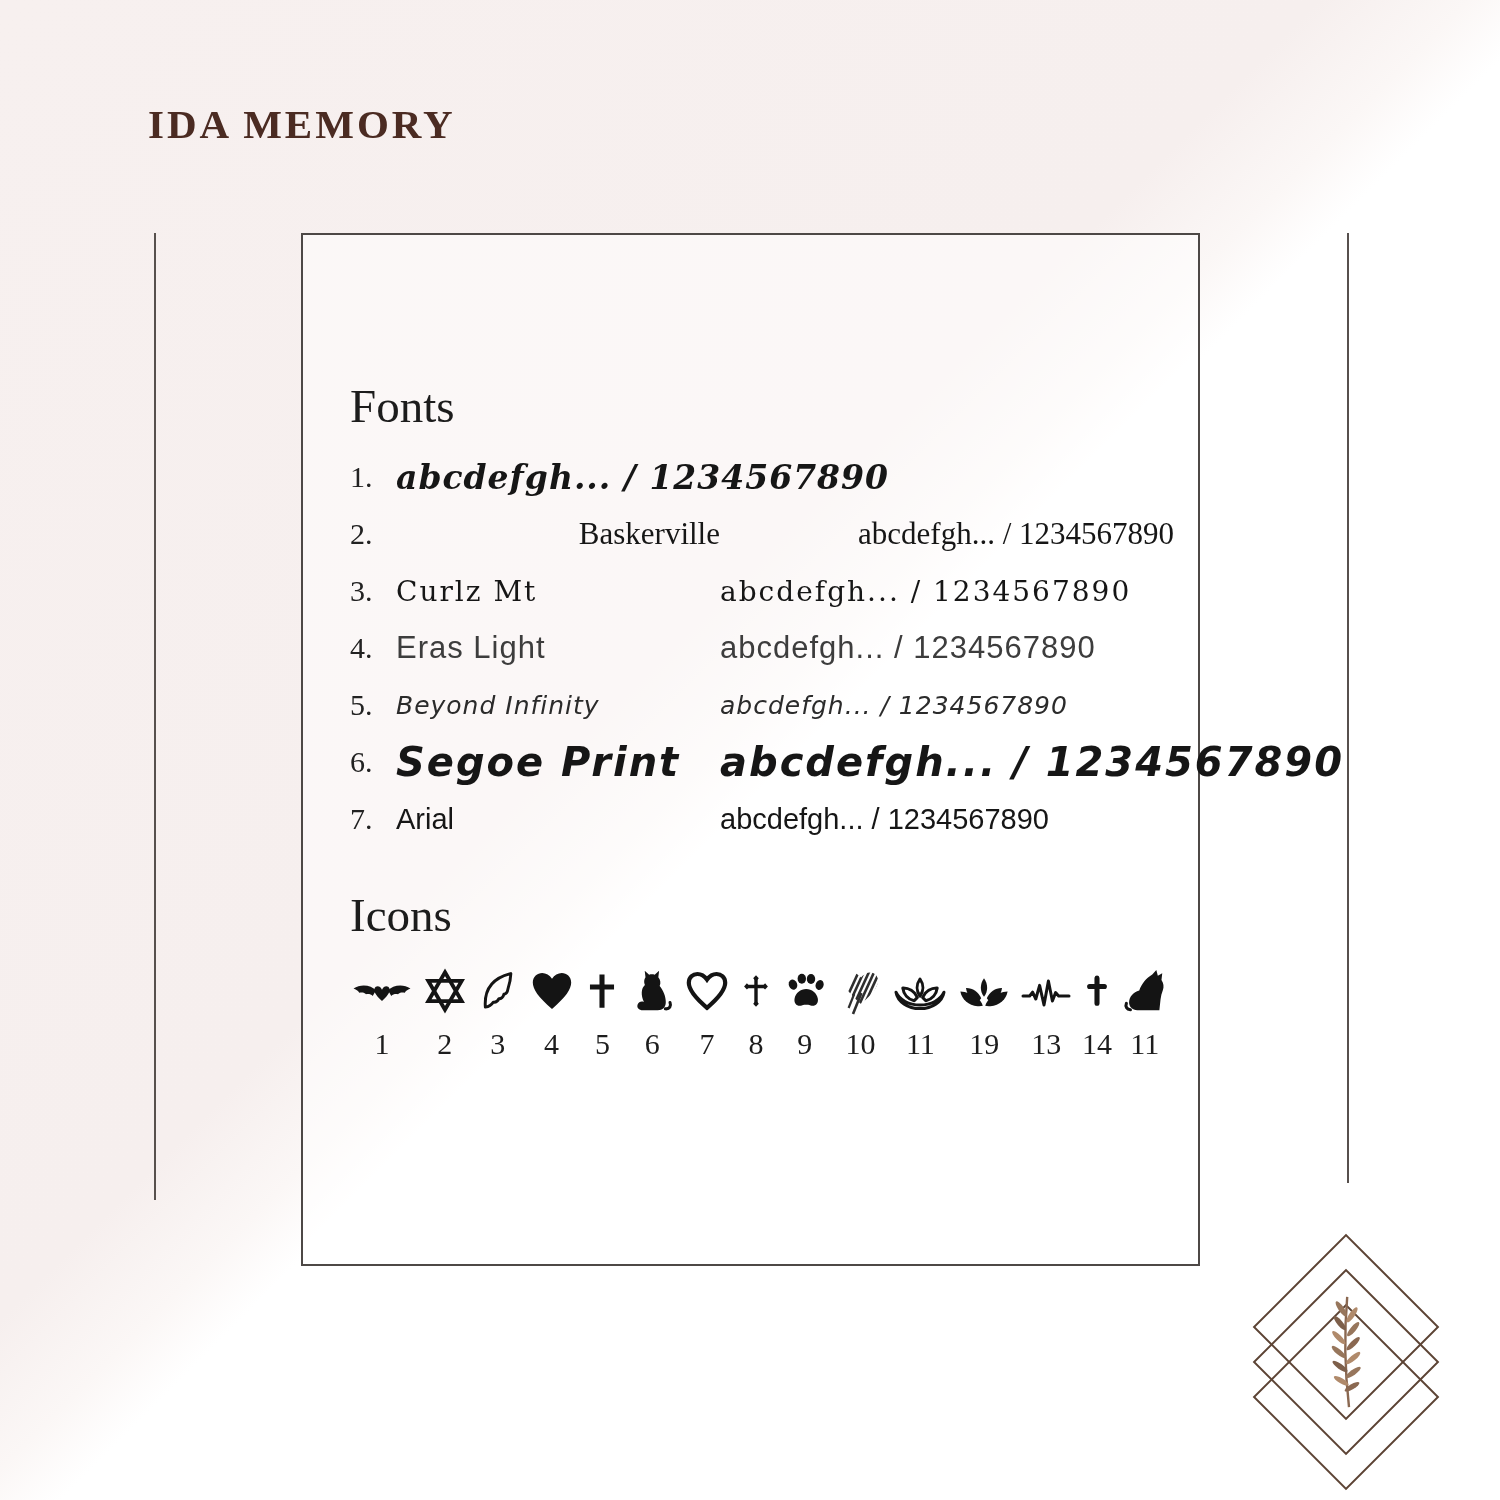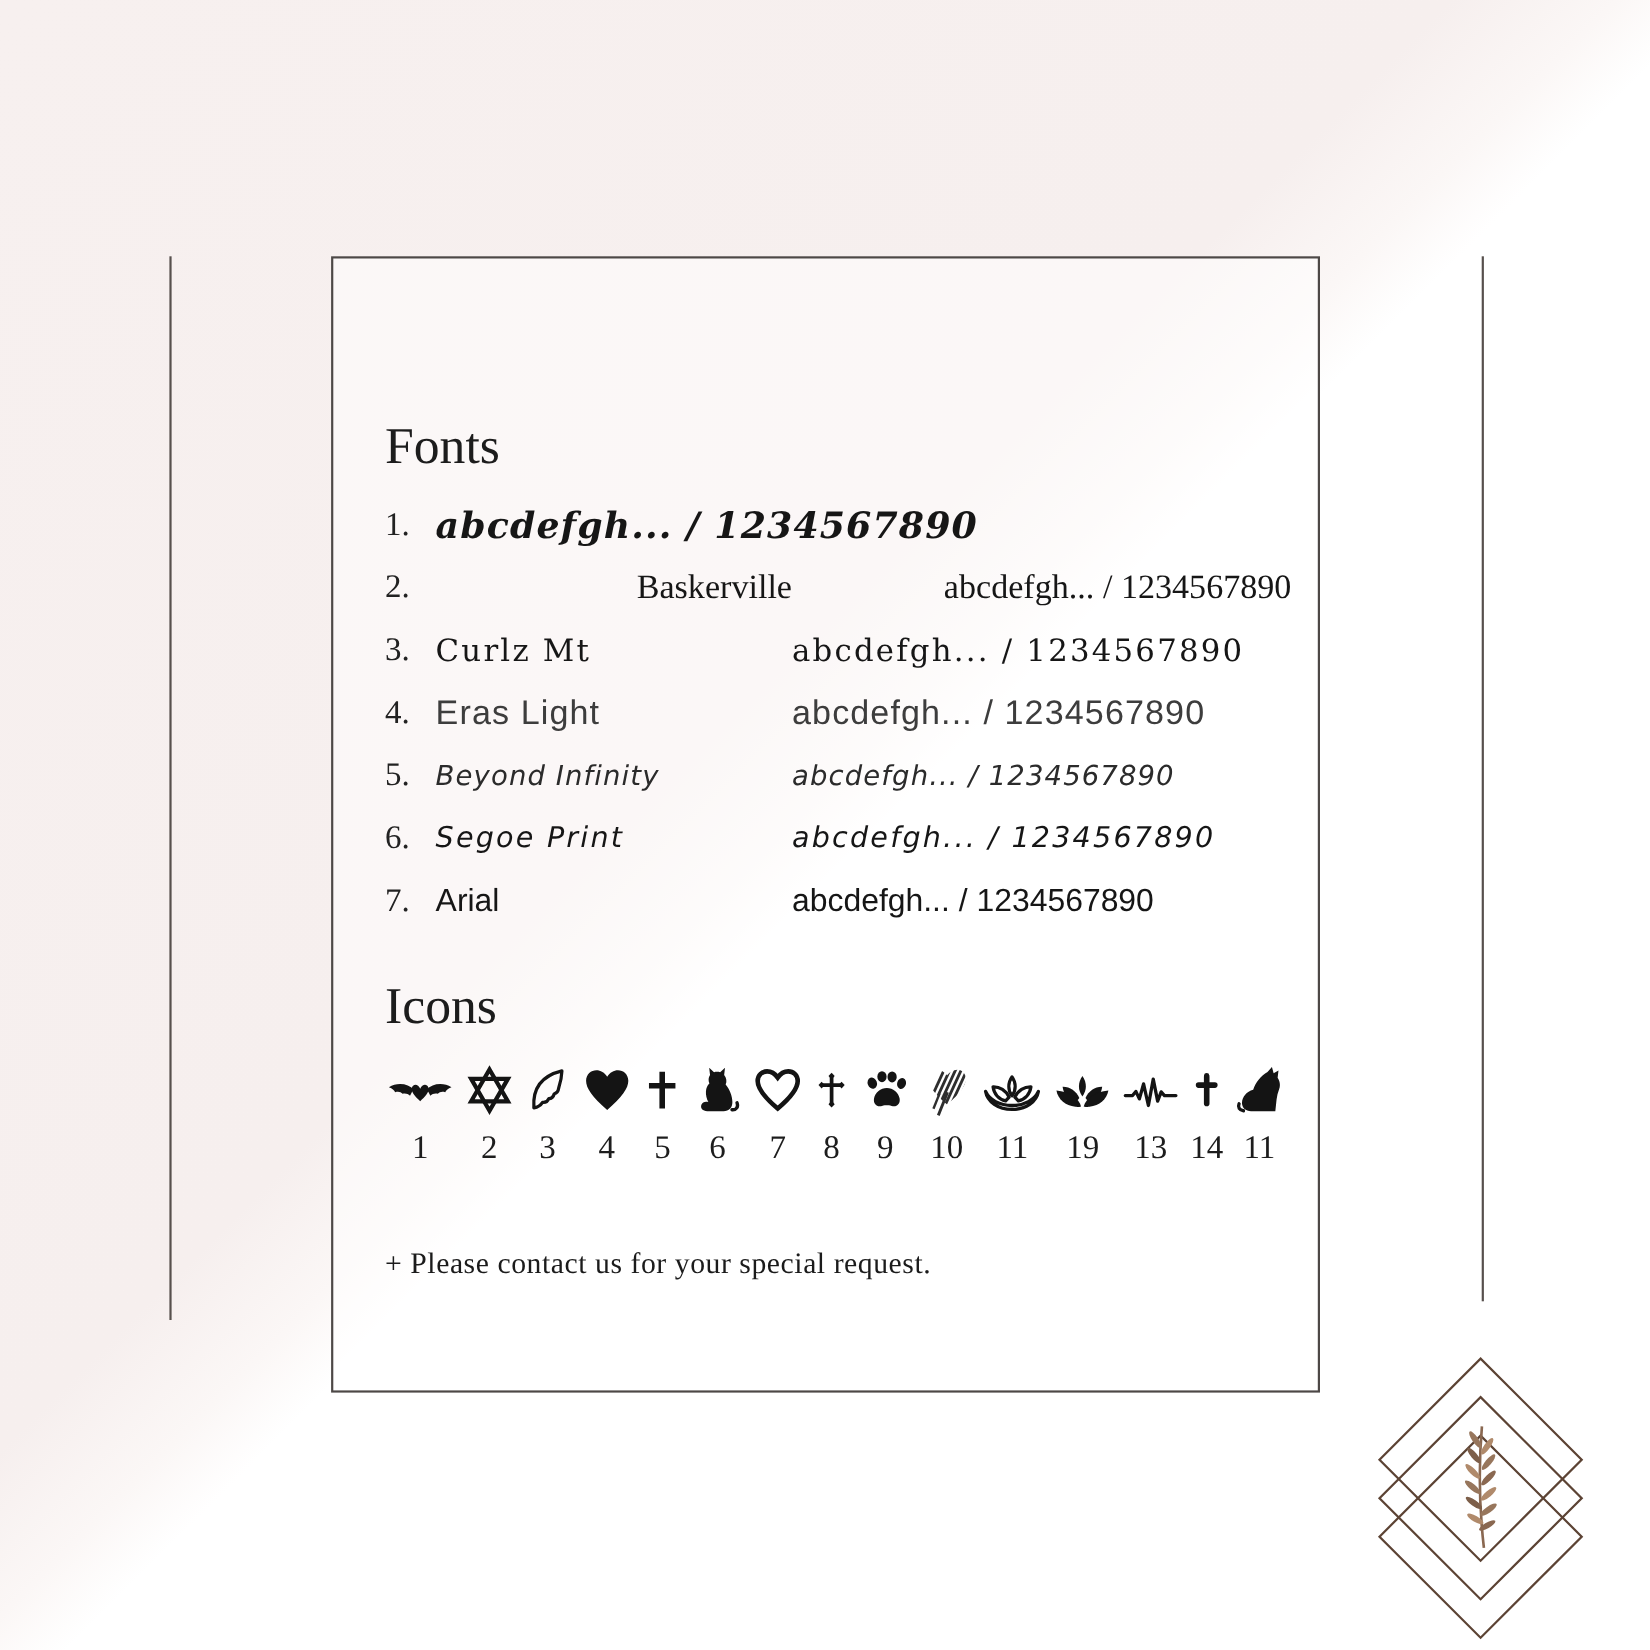--- a/index.html
+++ b/index.html
@@ -30,41 +30,42 @@
   .fnum{width:46px;font-size:30px;color:#222;flex:none;}
   .fname{width:324px;flex:none;white-space:nowrap;}
   .fsample{flex:1;white-space:nowrap;}
   
   .f1{font-family:"DejaVu Serif",serif;font-style:italic;font-weight:600;font-size:32px;letter-spacing:1px;}
   .f1.fsample{font-size:33px;}
   .f2{font-family:"Liberation Serif",serif;font-size:31px;text-align:right;}
   .f3{font-family:"DejaVu Serif",serif;font-size:28px;letter-spacing:2px;}
   .f4{font-family:"Liberation Sans",sans-serif;font-weight:300;font-size:31px;letter-spacing:1px;color:#3d3d3d;}
   .f5{font-family:"DejaVu Sans",sans-serif;font-style:italic;font-weight:400;font-size:25px;letter-spacing:1px;color:#2b2b2b;}
-  .f6{font-family:"DejaVu Sans",sans-serif;font-style:italic;font-weight:400;font-size:26px;letter-spacing:2px;}
+  .f6{font-family:"DejaVu Sans",sans-serif;font-style:italic;font-weight:700;font-size:40px;letter-spacing:2px;}
   .f7{font-family:"Liberation Sans",sans-serif;font-size:29px;}
   .icons-heading{margin-top:42px;}
   .icons-row{margin-top:24px;width:818px;display:flex;justify-content:space-between;align-items:flex-end;}
   .icon-cell{display:flex;flex-direction:column;align-items:center;}
   .icon-cell svg{display:block;}
   .inum{margin-top:12px;font-family:"Liberation Serif",serif;font-size:30px;color:#1d1d1d;}
   .note{margin-top:72px;font-family:"Liberation Serif",serif;font-size:27px;letter-spacing:0.5px;color:#1b1b1b;}
   .diamond{position:absolute;width:132px;height:132px;border:2px solid #5c4334;transform:rotate(45deg);box-sizing:border-box;}
   .d1{left:1280px;top:1261px;}
   .d2{left:1280px;top:1296px;}
   .d3{left:1280px;top:1331px;}
   .branch{position:absolute;left:1322px;top:1288px;}
   .ink{fill:#141414;}
   .stro{fill:none;stroke:#141414;}
 </style>
 </head>
 <body>
 
 <div id="canvas">
 
+  <div class="brand-title">IDA MEMORY</div>
 
   <div class="rule rule-left"></div>
   <div class="rule rule-right"></div>
 
   <div class="card">
 
     <h2 class="section-heading">Fonts</h2>
 
     <div class="font-list">
       <div class="font-row">
@@ -243,21 +244,20 @@
       <div class="icon-cell">
         <svg width="46" height="48" viewBox="0 0 24 24">
           <path class="ink" d="M15.8 3.4 L17.9 1 L18.7 4 L21 2.7 L20.6 6.2 C21.7 7.8 22 9.8 21.3 11.6 C20.7 13.2 20.3 14.8 20.1 16.4 L19.5 22 L8 22 C5.4 22 3.6 20.2 3.7 17.9 C3.8 15.1 5.9 12.7 9 11.8 C10.2 8.2 12.7 5.2 15.8 3.4 Z"></path>
           <path class="stro" stroke-width="1.6" stroke-linecap="round" d="M4.4 21.8 C2.5 21.6 1.6 20.1 2.3 18.5"></path>
         </svg>
         <span class="inum">11</span>
       </div>
 
     </div>
 
-    <div class="note">+ Please contact us for your special request.</div>
 
   </div>
 
   <div>
     <div class="diamond d1"></div>
     <div class="diamond d2"></div>
     <div class="diamond d3"></div>
     <svg class="branch" width="48" height="128" viewBox="0 0 40 100">
       <path d="M21 4 C18.6 32 18.6 62 22.5 96" fill="none" stroke="#8a6851" stroke-width="2"></path>
       <ellipse cx="16" cy="14" rx="2.3" ry="7.5" fill="#97765c" transform="rotate(-35 16 14)"></ellipse>

